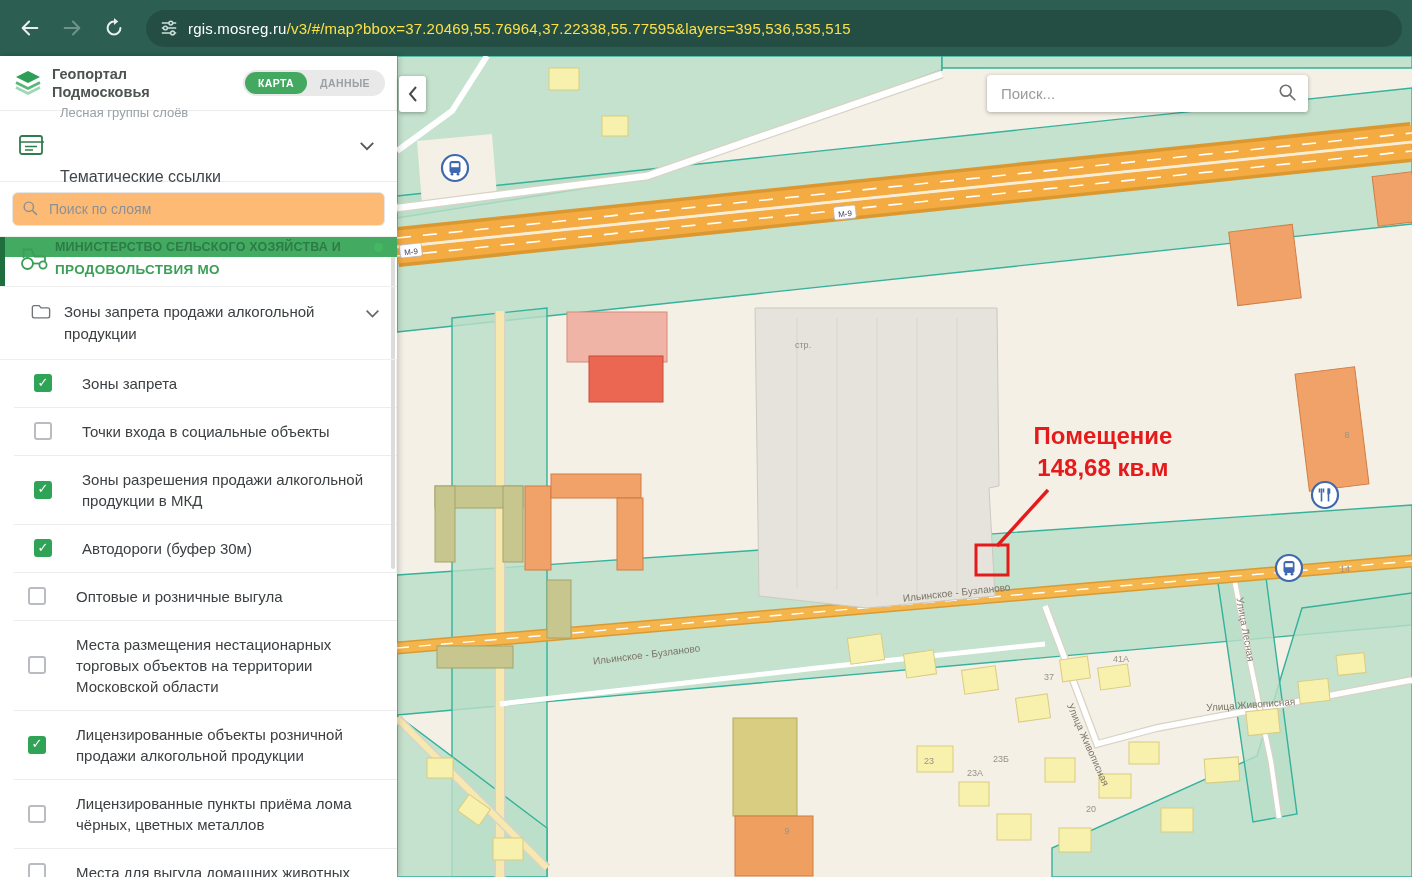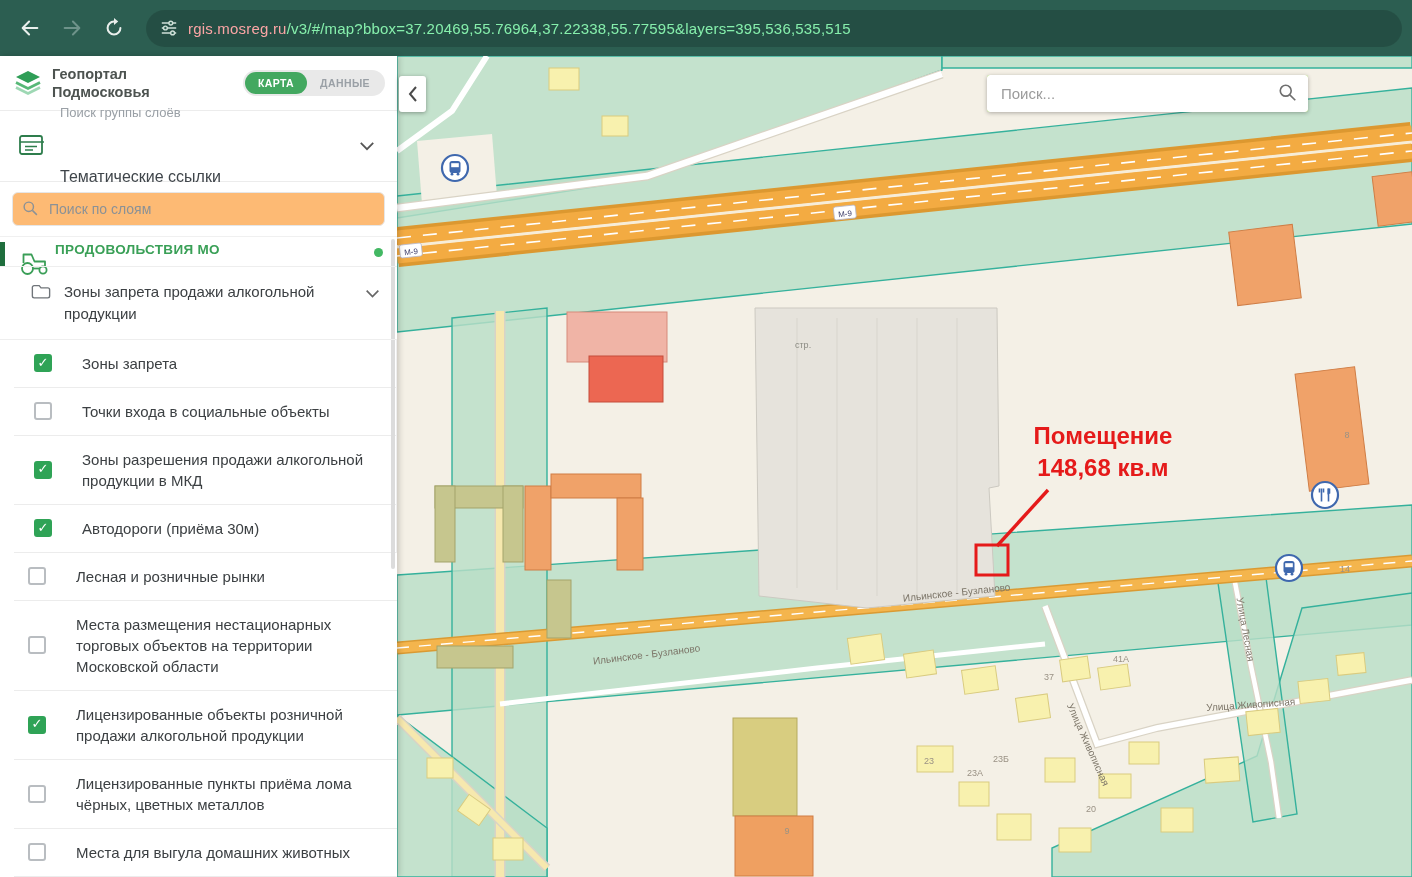--- a/index.html
+++ b/index.html
@@ -8,22 +8,22 @@
 
   
   .topbar { height:56px; background:#2c5e51; display:flex; align-items:center;
             padding:0 10px 0 12px; }
   .nav-btn { width:36px; height:36px; display:flex; align-items:center; justify-content:center;
              border-radius:50%; margin-right:6px; cursor:pointer; flex:0 0 auto; }
   .url-pill { flex:1; height:37px; background:rgba(0,0,0,0.16); border-radius:19px;
               display:flex; align-items:center; padding:0 18px 0 14px; margin-left:8px;
               overflow:hidden; }
   .url-text { font-size:15px; white-space:nowrap; overflow:hidden; margin-left:10px; letter-spacing:.2px; }
-  .url-host { color:#fca5a5; }
-  .url-rest { color:#86efac; }
+  .url-host { color:#ffffff; }
+  .url-rest { color:#fde047; }
 
   
   .app { position:relative; width:1412px; height:821px; }
   .sidebar { position:absolute; left:0; top:0; width:397px; height:821px; background:#fff;
              z-index:5; box-shadow:2px 0 6px rgba(0,0,0,.18); display:flex; flex-direction:column; }
   .mapwrap { position:absolute; left:397px; top:0; width:1015px; height:821px; background:#f4f0e6; }
 
   
   .sb-header { display:flex; align-items:center; padding:9px 12px 9px 14px; height:54px; }
   .sb-title { margin-left:10px; font-size:14.5px; font-weight:700; color:#4d5350; line-height:1.25; }
@@ -149,40 +149,43 @@
         <div class="seg">ДАННЫЕ</div>
       </div>
     </div>
 
     <div class="group-sel">
       <svg width="26" height="24" viewBox="0 0 26 24">
         <rect x="2" y="3" width="22" height="18" rx="2" fill="none" stroke="#2e7d4c" stroke-width="1.8"></rect>
         <path d="M2 9 H26 M7 13.5 H19 M7 17 H15" stroke="#2e7d4c" stroke-width="1.6" fill="none"></path>
       </svg>
       <div class="gs-text">
-        <div class="gs-label">Поиск группы слоёв</div>
+        <div class="gs-label">Лесная группы слоёв</div>
         <div class="gs-value">Тематические ссылки</div>
       </div>
       <svg class="gs-chevron" width="16" height="11" viewBox="0 0 18 12">
         <polyline points="2,2 9,9 16,2" fill="none" stroke="#555" stroke-width="2"></polyline>
       </svg>
     </div>
 
     <div class="search-row">
       <input class="layer-search" type="text" placeholder="Поиск по слоям" style="">
       <svg class="mag" width="17" height="17" viewBox="0 0 20 20">
         <circle cx="8" cy="8" r="5.5" fill="none" stroke="#8b9196" stroke-width="1.7"></circle>
         <line x1="12.2" y1="12.2" x2="17.5" y2="17.5" stroke="#8b9196" stroke-width="1.7"></line>
       </svg>
     </div>
 
     <div class="layer-list">
       <div class="scroll-thumb"></div>
 
       <div class="ministry">
+        <div class="ministry-bar">
+          <span class="ministry-l1">МИНИСТЕРСТВО СЕЛЬСКОГО ХОЗЯЙСТВА И</span>
+        </div>
         <div class="ministry-l2">ПРОДОВОЛЬСТВИЯ МО</div>
         <svg class="tractor" width="32" height="26" viewBox="0 0 32 26">
           <g fill="none" stroke="#3a9e57" stroke-width="1.8" stroke-linejoin="round">
             <circle cx="9.5" cy="18.5" r="5.5"></circle>
             <circle cx="25" cy="20" r="3.6"></circle>
             <path d="M5.5 13 V4.5 H13.5 L16.5 11.5 H27 V16.5"></path>
             <path d="M15 18.5 H21.5"></path>
           </g>
         </svg>
         <span class="dot"></span>
@@ -206,27 +209,27 @@
         <div class="layer-row" data-checked="false">
           <span class="checkbox"></span>
           <span>Точки входа в социальные объекты</span>
         </div>
         <div class="layer-row" data-checked="true">
           <span class="checkbox"></span>
           <span>Зоны разрешения продажи алкогольной продукции в МКД</span>
         </div>
         <div class="layer-row" data-checked="true">
           <span class="checkbox"></span>
-          <span>Автодороги (приёма 30м)</span>
+          <span>Автодороги (буфер 30м)</span>
         </div>
       </div>
 
       <div class="layer-row top-row" data-checked="false">
         <span class="checkbox"></span>
-        <span>Лесная и розничные рынки</span>
+        <span>Оптовые и розничные выгула</span>
       </div>
       <div class="layer-row top-row" data-checked="false">
         <span class="checkbox"></span>
         <span>Места размещения нестационарных торговых объектов на территории Московской области</span>
       </div>
       <div class="layer-row top-row" data-checked="true">
         <span class="checkbox"></span>
         <span>Лицензированные объекты розничной продажи алкогольной продукции</span>
       </div>
       <div class="layer-row top-row" data-checked="false">

